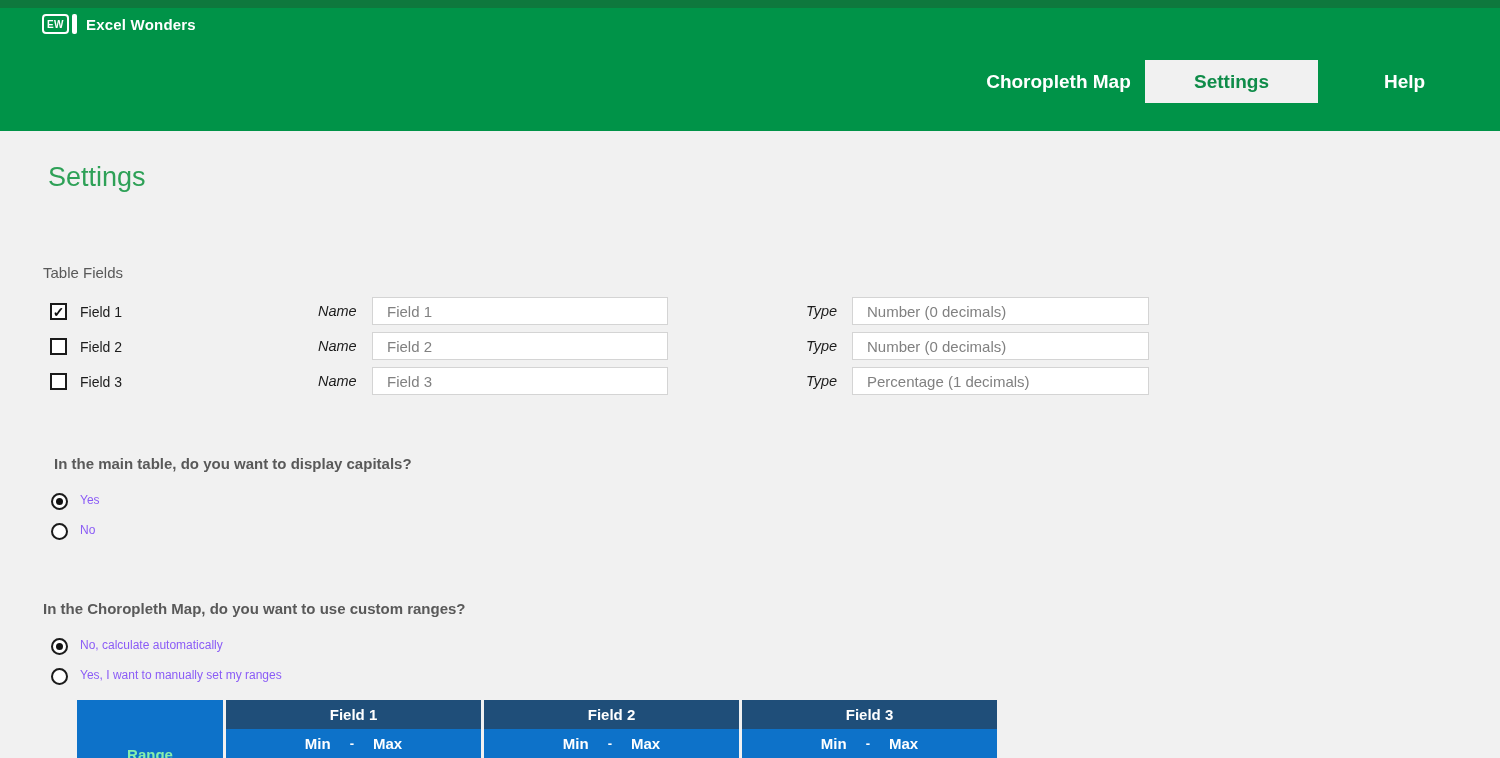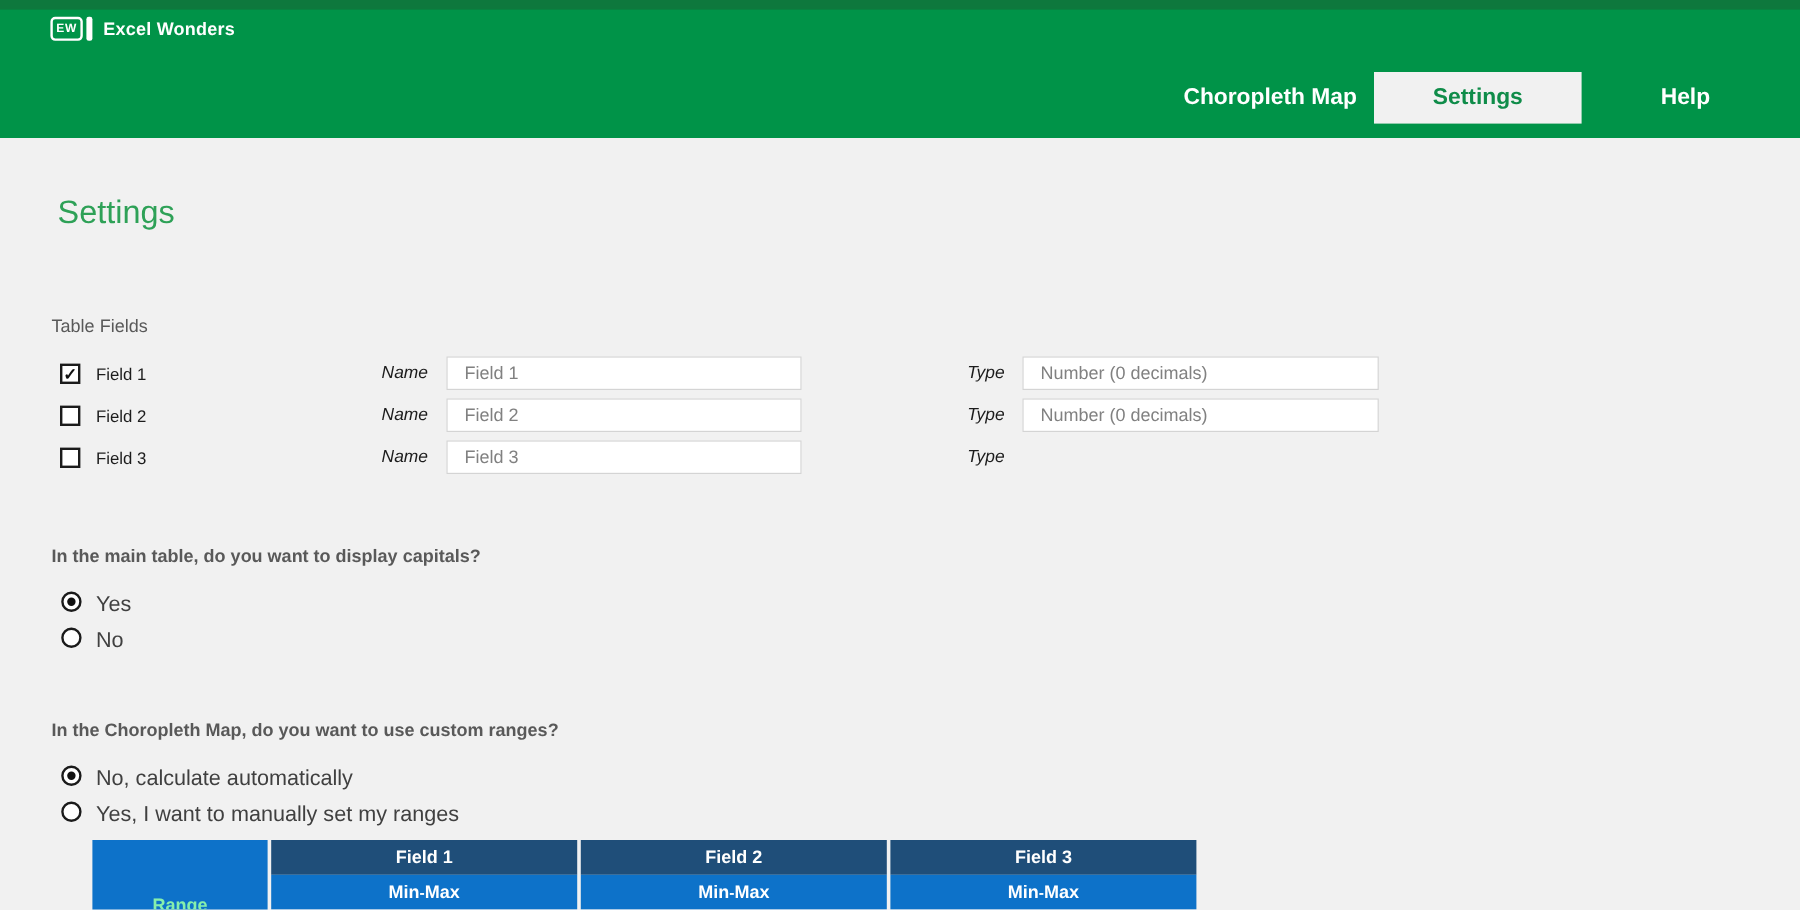--- a/index.html
+++ b/index.html
@@ -6,21 +6,21 @@
   html,body { width:1500px; height:758px; }
   body {
     position:relative;
     background:#f1f1f1;
     font-family:"Liberation Sans", sans-serif;
     overflow:hidden;
     color:#1c1c1c;
   }
   
   .header {
-    position:absolute; top:0; left:0; width:1500px; height:115px;
+    position:absolute; top:0; left:0; width:1500px; height:131px;
     background:var(--green,#009348);
   }
   .header-topstrip { position:absolute; top:0; left:0; width:100%; height:8px; background:var(--strip,#0e783d); }
   .logo-row { position:absolute; left:42px; top:14px; display:flex; align-items:center; }
   .logo-box {
     width:27px; height:20px; border:2px solid #fff; border-radius:4px;
     display:flex; align-items:center; justify-content:center;
     color:#fff; font-size:10px; font-weight:700; letter-spacing:0.5px;
   }
   .logo-bar { width:5px; height:20px; background:#fff; border-radius:2px; margin-left:3px; }
@@ -63,41 +63,41 @@
 
   .option-row { position:absolute; left:0; width:600px; height:18px; }
   .radio {
     position:absolute; left:51px; top:0; width:17px; height:17px;
     border:2px solid #1b1b1b; border-radius:50%; background:#fff; cursor:pointer;
   }
   .radio.selected::after {
     content:""; position:absolute; left:3px; top:3px; right:3px; bottom:3px;
     background:#111; border-radius:50%;
   }
-  .option-label { position:absolute; left:80px; top:0px; font-size:18px; color:#404040; cursor:pointer; }
+  .option-label { position:absolute; left:80px; top:0px; font-size:12px; color:#8b5cf6; cursor:pointer; }
 
   
   .ranges-table { position:absolute; left:77px; top:700px; display:flex; }
   .range-col {
     width:146px; height:70px; background:var(--blue,#0d72c9);
     color:#86efac; font-size:15px; font-weight:700;
     display:flex; align-items:flex-end; justify-content:center;
     padding-bottom:7px; margin-right:3px;
   }
   .field-group { width:255px; margin-right:3px; }
   .field-group:last-child { margin-right:0; }
   .field-head {
     height:29px; background:var(--navy,#1f4e79);
     color:#fff; font-size:15px; font-weight:700;
     display:flex; align-items:center; justify-content:center;
   }
   .minmax {
     height:29px; background:var(--blue,#0d72c9);
     color:#fff; font-size:15px; font-weight:700;
-    display:flex; align-items:center; justify-content:center; 
+    display:flex; align-items:center; justify-content:center; gap:19px;
   }
   .minmax .dash { font-size:13px; }
 </style>
 </head>
 <body>
 
 <div class="header">
   <div class="header-topstrip"></div>
   <div class="logo-row">
     <span class="logo-box">EW</span>
@@ -134,23 +134,24 @@
   <span class="io-label type">Type</span>
   <input class="text-input type" type="text" value="Number (0 decimals)" style="">
 </div>
 
 <div class="field-row" style="top:367px;">
   <span class="checkbox"></span>
   <span class="field-label">Field 3</span>
   <span class="io-label name">Name</span>
   <input class="text-input name" type="text" value="Field 3" style="">
   <span class="io-label type">Type</span>
+  <input class="text-input type" type="text" value="Percentage (1 decimals)" style="">
 </div>
 
-<div class="q-title" style="top:455px;">In the main table, do you want to display capitals?</div>
+<div class="q-title" style="top:455px;margin-left:11px;">In the main table, do you want to display capitals?</div>
 <div class="option-row" style="top:493px;">
   <span class="radio selected"></span>
   <span class="option-label">Yes</span>
 </div>
 <div class="option-row" style="top:523px;">
   <span class="radio"></span>
   <span class="option-label">No</span>
 </div>
 
 <div class="q-title" style="top:600px;">In the Choropleth Map, do you want to use custom ranges?</div>

